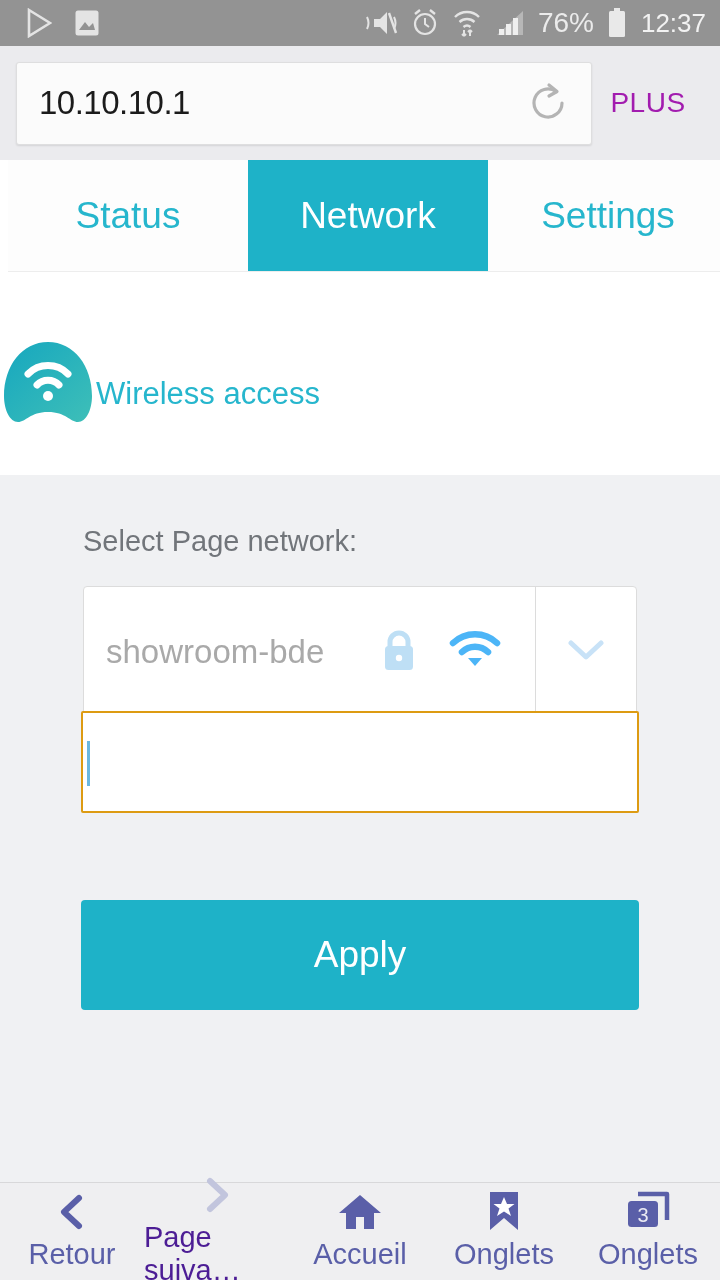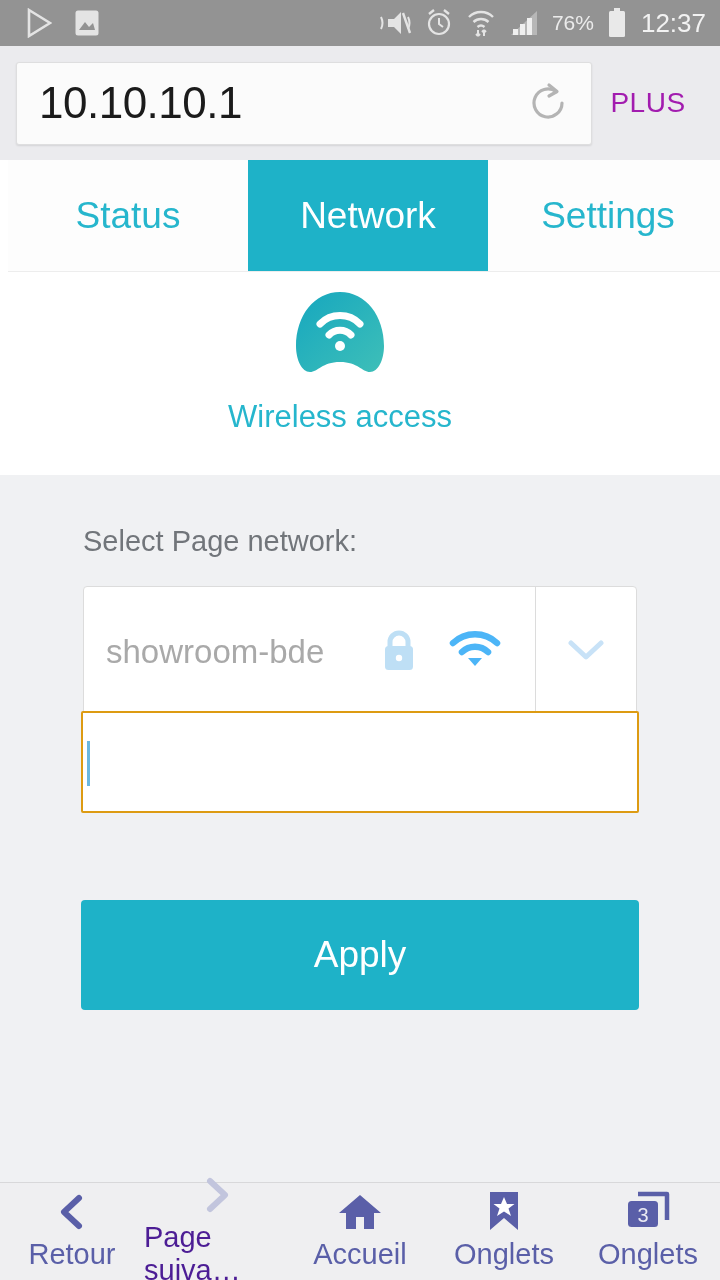--- a/index.html
+++ b/index.html
@@ -12,56 +12,56 @@
 
   
   .statusbar{
     position:absolute; top:0; left:0; width:720px; height:46px;
     background:#939393; display:flex; align-items:center;
     padding:0 14px 0 26px; color:#e9e9e9;
   }
   .sb-left{ display:flex; align-items:center; gap:22px; }
   .sb-right{ margin-left:auto; display:flex; align-items:center; gap:13px; }
   .sb-icon{ display:flex; align-items:center; justify-content:center; }
-  .sb-text{ font-size:21px; color:#ebebeb; letter-spacing:0px; }
+  .sb-text{ font-size:28px; color:#ebebeb; letter-spacing:0px; }
   .sb-time{ font-size:26px; color:#f2f2f2; margin-left:1px; }
 
   
   .urlbar-wrap{
     position:absolute; top:46px; left:0; width:720px; height:114px;
     background:#ebebee; display:flex; align-items:center; padding:0 16px;
   }
   .urlbox{
     flex:1; height:83px; background:#fbfbfb;
     border:1px solid #dededf; border-radius:3px;
     display:flex; align-items:center; padding:0 22px;
     box-shadow:0 1px 2px rgba(0,0,0,.10);
   }
-  .url-text{ font-size:44px; color:#1b1b1b; flex:1; letter-spacing:-.5px; }
+  .url-text{ font-size:33px; color:#1b1b1b; flex:1; letter-spacing:-.5px; }
   .reload{ width:42px; height:42px; flex:0 0 auto; }
   .plus-btn{
     width:112px; text-align:center; font-size:28px;
     color:#a21caf; letter-spacing:.5px;
   }
 
   
   .tabs{
     position:absolute; top:160px; left:8px; width:720px; height:112px;
     background:#fdfdfd; display:flex; border-bottom:1px solid #ededed;
   }
   .tab{
     flex:1; display:flex; align-items:center; justify-content:center;
     font-size:37px; color:#26b6cd;
   }
   .tab.active{ background:#1eb2c8; color:#ffffff; }
 
   
   .hero{
     position:absolute; top:272px; left:0; width:680px; height:203px;
-    background:#ffffff; display:flex; flex-direction:column;
+    background:#ffffff; display:flex; flex-direction:row;
     align-items:center; justify-content:flex-start; padding-top:18px;
   }
   .hero-icon{ width:96px; height:86px; }
   .hero-label{ margin-top:23px; font-size:31px; color:#26b6cd; }
 
   
   .panel{
     position:absolute; top:475px; left:0; width:720px; height:707px;
     background:#f0f1f3;
   }

